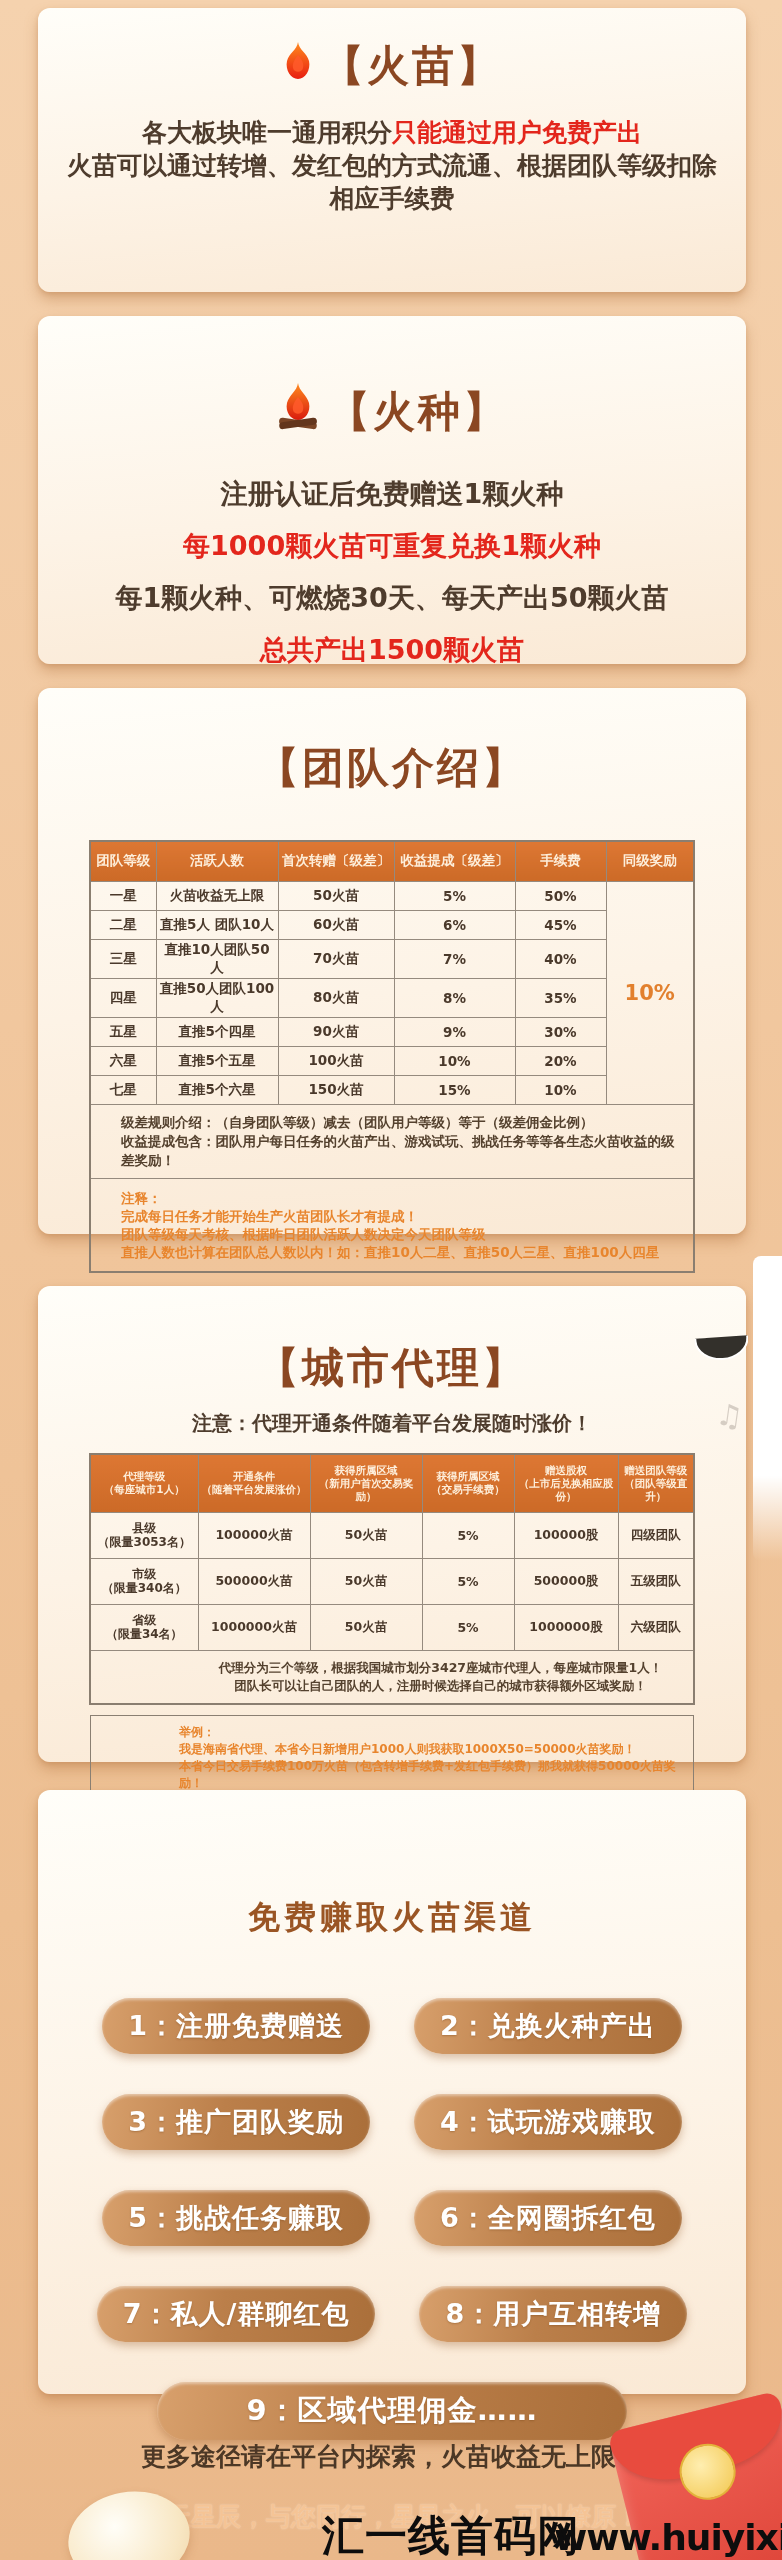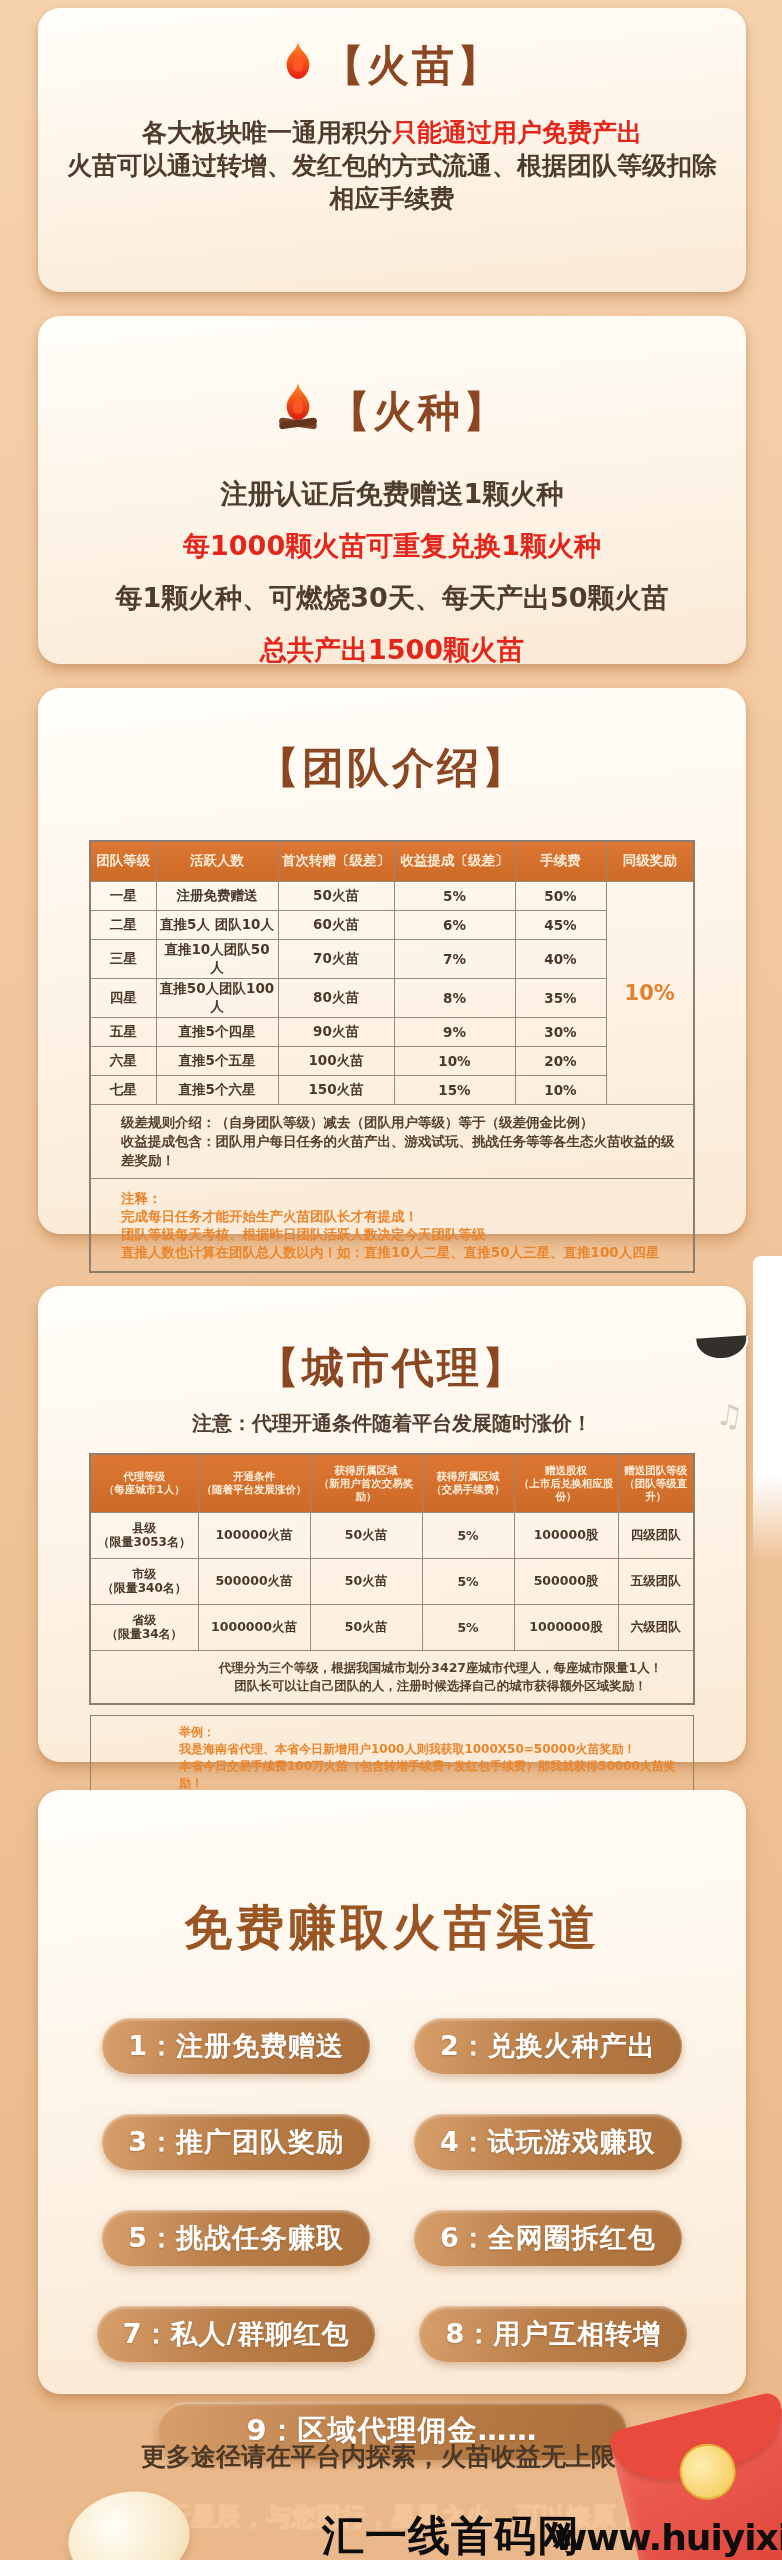--- a/index.html
+++ b/index.html
@@ -3,21 +3,21 @@
 <meta charset="utf-8">
 <style>
   * { margin:0; padding:0; box-sizing:border-box; }
   html,body { width:782px; }
   body {
     position:relative; width:782px; height:2560px; overflow:hidden;
     font-family:"DejaVu Sans","Liberation Sans",sans-serif;
     background:linear-gradient(180deg,#f5d2ae 0%,#f1c79e 40%,#edbf92 75%,#eab88a 100%);
   }
   .card {
-    position:absolute; left:38px; width:708px; border-radius:22px;
+    position:absolute; left:38px; width:708px; border-radius:12px;
     background:linear-gradient(175deg,#fffef9 0%,#fdf3e6 55%,#fae9d5 100%);
     box-shadow:0 8px 14px rgba(176,112,60,.38), 0 2px 4px rgba(176,112,60,.25);
   }
   .card-title {
     display:flex; justify-content:center; align-items:center; gap:8px;
     font-size:42px; font-weight:900; color:#8b4722; letter-spacing:3px;
   }
   .t-dark { color:#4e3c2d; }
   .t-red  { color:#e3261c; }
   .body-line { text-align:center; font-weight:700; }
@@ -51,21 +51,21 @@
   .agent-table td { font-size:12.5px; height:46px; }
   .agent-table .lvl { font-size:12px; line-height:14px; }
   .agent-note-cell { text-align:center; padding:8px 8px 8px 105px; font-size:13.5px; line-height:18px; color:#54412e; }
   .example-box {
     width:604px; margin:10px auto 0; border:1px solid #8a7f72;
     padding:8px 10px 9px 88px; font-size:12px; line-height:17px; font-weight:700; color:#e8852d;
   }
 
   
   #card-channels { top:1790px; height:604px; padding-top:106px; }
-  .channels-title { text-align:center; font-size:48px; font-weight:900; color:#9a5524; letter-spacing:4px; }
+  .channels-title { text-align:center; font-size:32px; font-weight:900; color:#9a5524; letter-spacing:4px; }
   .pill-grid { margin-top:58px; display:flex; flex-wrap:wrap; justify-content:center; column-gap:44px; row-gap:40px; }
   .pill {
     min-width:246px; height:56px; border-radius:30px; padding:0 26px;
     display:flex; align-items:center; justify-content:center;
     background:linear-gradient(100deg,#d8a06c 0%,#bb7f4a 45%,#aa6f3a 100%);
     box-shadow:inset 0 2px 3px rgba(255,255,255,.45), 0 4px 8px rgba(150,90,40,.35);
     color:#fff; font-size:27px; font-weight:900; letter-spacing:1px; cursor:pointer;
     text-shadow:0 1px 2px rgba(120,70,25,.4);
   }
   .pill-wide { min-width:470px; height:58px; font-size:29px; }
@@ -166,21 +166,21 @@
         <th style="width:122px">活跃人数</th>
         <th style="width:116px">首次转赠〔级差〕</th>
         <th style="width:121px">收益提成〔级差〕</th>
         <th style="width:91px">手续费</th>
         <th style="width:88px">同级奖励</th>
       </tr>
     </thead>
     <tbody>
       <tr>
         <td>一星</td>
-        <td>注册免费赠送</td>
+        <td>火苗收益无上限</td>
         <td>50火苗</td>
         <td>5%</td>
         <td>50%</td>
         <td class="bonus-cell" rowspan="7">10%</td>
       </tr>
       <tr>
         <td>二星</td>
         <td>直推5人 团队10人</td>
         <td>60火苗</td>
         <td>6%</td>

